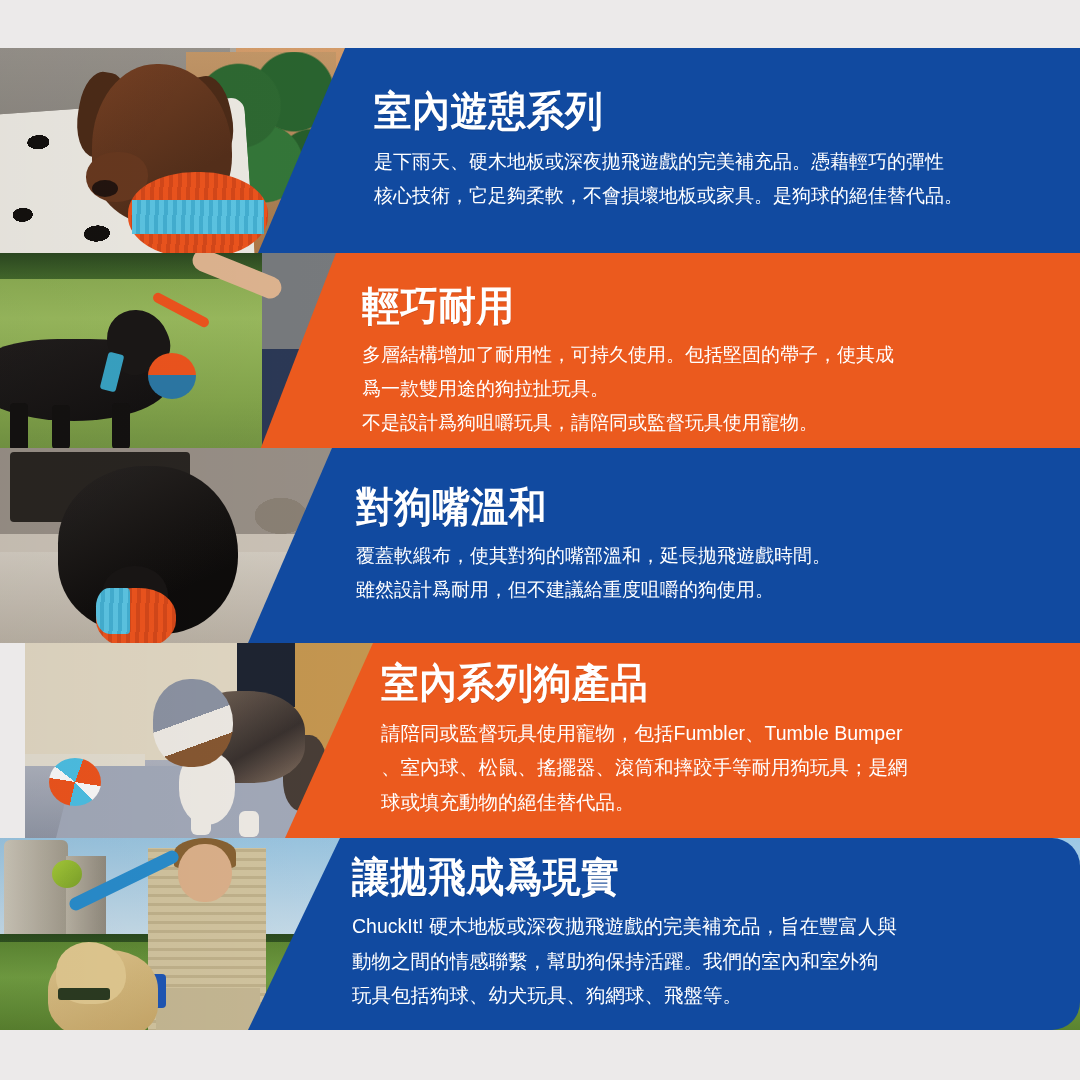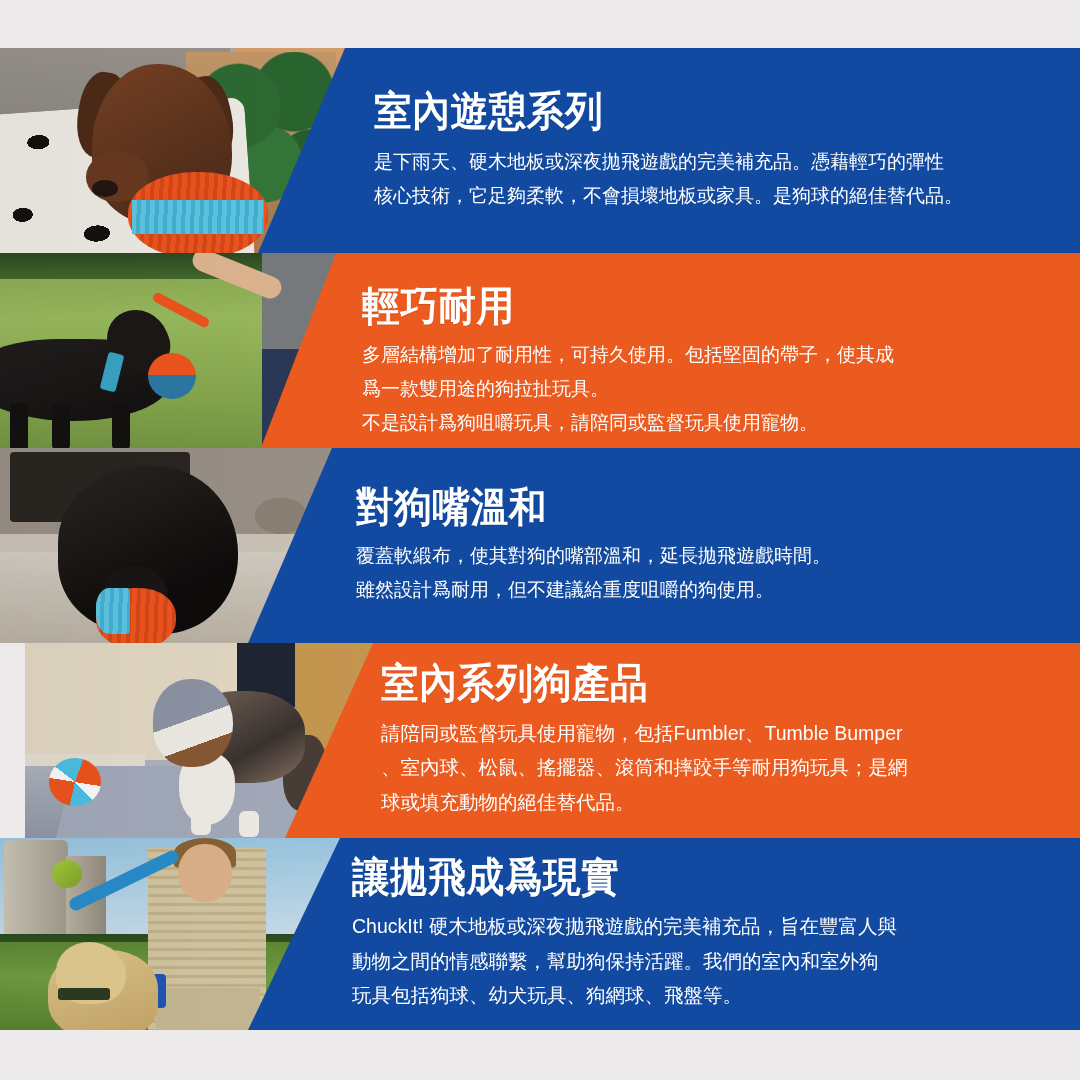--- a/index.html
+++ b/index.html
@@ -332,21 +332,21 @@
         <div class="p5-head"></div>
         <div class="p5-pouch"></div>
         <div class="p5-launch"></div>
         <div class="p5-tball"></div>
         <div class="p5-dog"></div>
         <div class="p5-dhead"></div>
         <div class="p5-dcol"></div>
       </div>
       <div class="photo-tint"></div>
     </div>
-    <div class="panel panel-blue" style="clip-path: polygon(340px 0, 1080px 0, 1080px 100%, 248px 100%);">
+    <div class="panel panel-blue" style="clip-path: polygon(340px 0, 1080px 0, 1080px 100%, 248px 100%); border-radius: 28px;">
       <div class="panel-text">
         <div class="heading">讓拋飛成爲現實</div>
         <div class="body-lines">
           <span class="ln">ChuckIt! 硬木地板或深夜拋飛遊戲的完美補充品，旨在豐富人與</span>
           <span class="ln">動物之間的情感聯繫，幫助狗保持活躍。我們的室內和室外狗</span>
           <span class="ln">玩具包括狗球、幼犬玩具、狗網球、飛盤等。</span>
         </div>
       </div>
     </div>
   </div>

